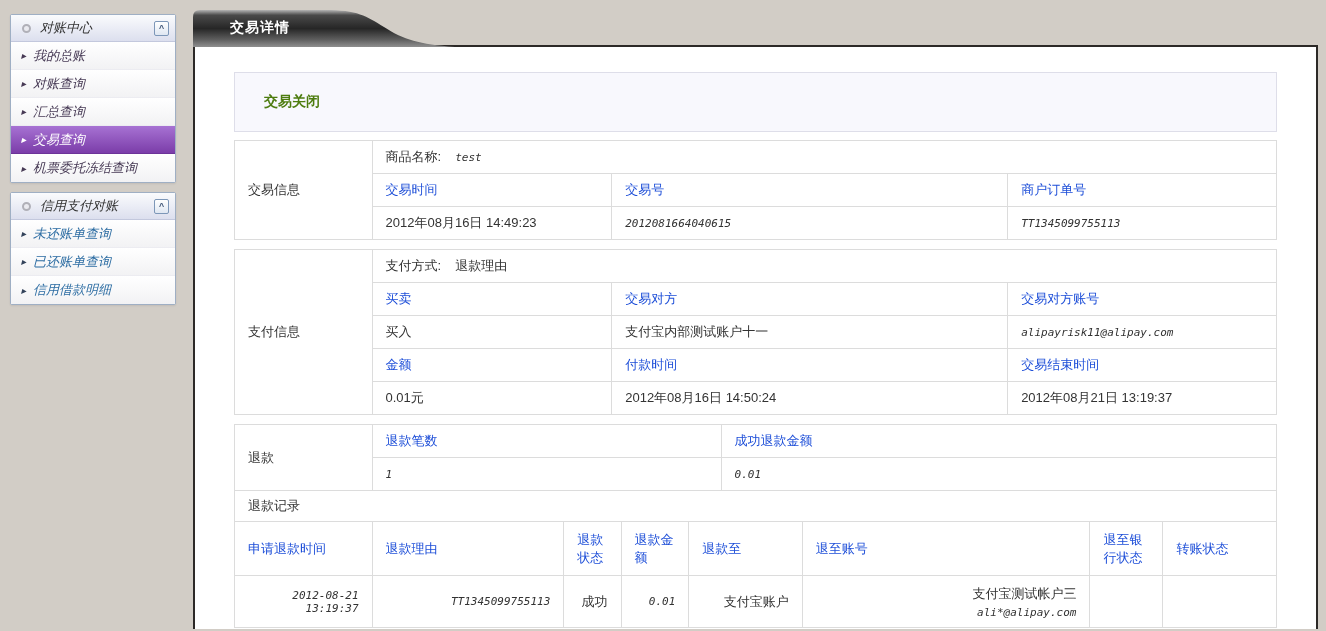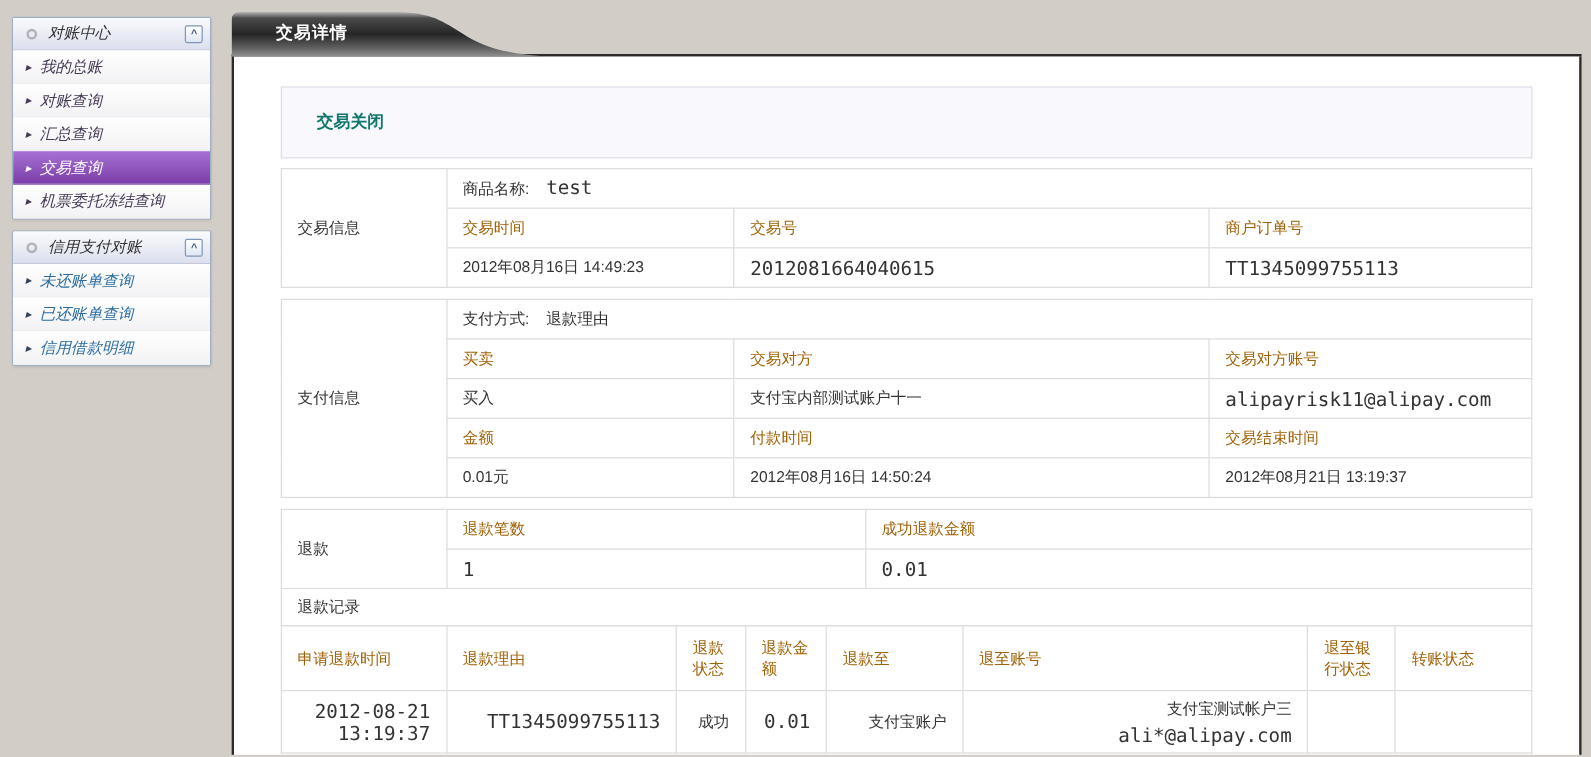--- a/index.html
+++ b/index.html
@@ -93,21 +93,21 @@
     padding:25px 39px 0 39px;
     overflow:hidden;
   }
 
   .status-box {
     height:60px;
     background:#f8f8fd;
     border:1px solid #dedee9;
     display:flex; align-items:center;
     padding-left:29px;
-    font-weight:bold; font-size:14px; color:#0f766e;
+    font-weight:bold; font-size:14px; color:#4d7c0f;
     margin-bottom:8px;
   }
 
   table.tbl {
     width:100%;
     border-collapse:collapse;
     table-layout:fixed;
     margin-bottom:9px;
   }
   table.tbl td {
@@ -119,23 +119,23 @@
     background:#ffffff;
     overflow:hidden;
   }
   td.label-cell {
     background:linear-gradient(#ededed,#dedede);
     color:#333;
     margin-left:45px;
   }
   td.hdr {
     background:linear-gradient(#f9f9f9,#e9e9e9);
-    color:#a16207;
-  }
-  .mono { font-family:"DejaVu Sans Mono", monospace; font-size:16px; }
+    color:#1d4ed8;
+  }
+  .mono { font-family:"DejaVu Sans Mono", monospace; font-size:11px;font-style:italic; }
   .kv-gap { display:inline-block; width:14px; }
 
   table.no-bottom-margin { margin-bottom:0; }
   .records-title {
     border:1px solid #dcdcdc;
     border-top:none;
     background:#fff;
     height:31px;
     display:flex; align-items:center;
     padding-left:13px;

